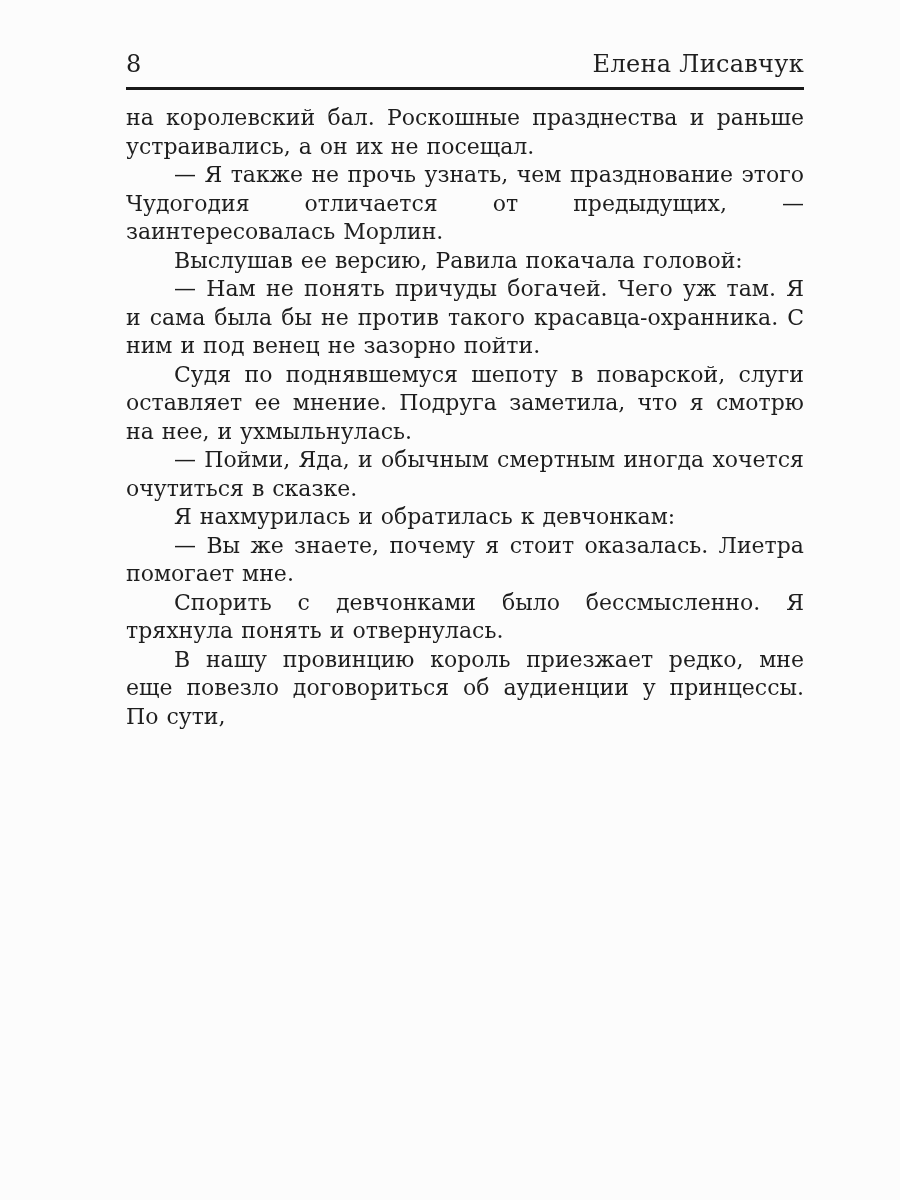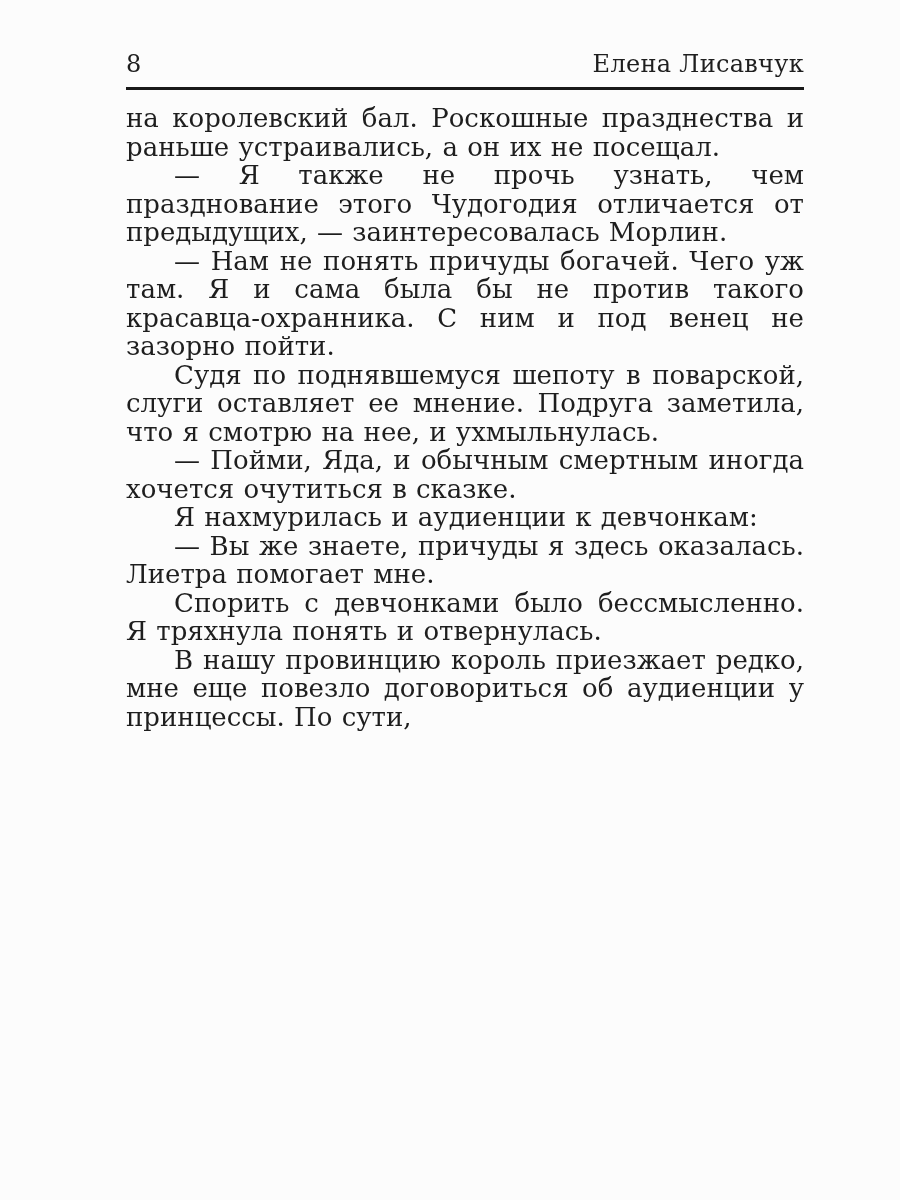--- a/index.html
+++ b/index.html
@@ -32,21 +32,21 @@
   }
   .page-number {
     letter-spacing: 0.5px;
   }
   .running-title {
     letter-spacing: 0.3px;
     margin-left: 48px;
   }
   .page-body {
     margin-top: 14px;
-    font-size: 26px;
+    font-size: 22px;
     line-height: 28.5px;
     text-align: justify;
     word-spacing: 1px;
   }
   .para {
     margin: 0;
     padding: 0;
     text-indent: 48px;
   }
   .para.cont {
@@ -58,21 +58,22 @@
 
 <div class="page">
   <div class="page-header">
     <span class="page-number">8</span>
     <span class="running-title">Елена Лисавчук</span>
   </div>
 
   <div class="page-body">
       <p class="para cont">на королевский бал. Роскошные празднества и раньше устраивались, а он их не посещал.</p>
       <p class="para">— Я также не прочь узнать, чем празднование этого Чудогодия отличается от предыдущих, — заинтересовалась Морлин.</p>
+      <p class="para">Выслушав ее версию, Равила покачала головой:</p>
       <p class="para">— Нам не понять причуды богачей. Чего уж там. Я и сама была бы не против такого красавца-охранника. С ним и под венец не зазорно пойти.</p>
       <p class="para">Судя по поднявшемуся шепоту в поварской, слуги оставляет ее мнение. Подруга заметила, что я смотрю на нее, и ухмыльнулась.</p>
       <p class="para">— Пойми, Яда, и обычным смертным иногда хочется очутиться в сказке.</p>
-      <p class="para">Я нахмурилась и аудиенции к девчонкам:</p>
-      <p class="para">— Вы же знаете, причуды я здесь оказалась. Лиетра помогает мне.</p>
+      <p class="para">Я нахмурилась и обратилась к девчонкам:</p>
+      <p class="para">— Вы же знаете, почему я стоит оказалась. Лиетра помогает мне.</p>
       <p class="para">Спорить с девчонками было бессмысленно. Я тряхнула понять и отвернулась.</p>
       <p class="para">В нашу провинцию король приезжает редко, мне еще повезло договориться об аудиенции у принцессы. По сути,</p>
     </div>
 </div>
 
 </body></html>

